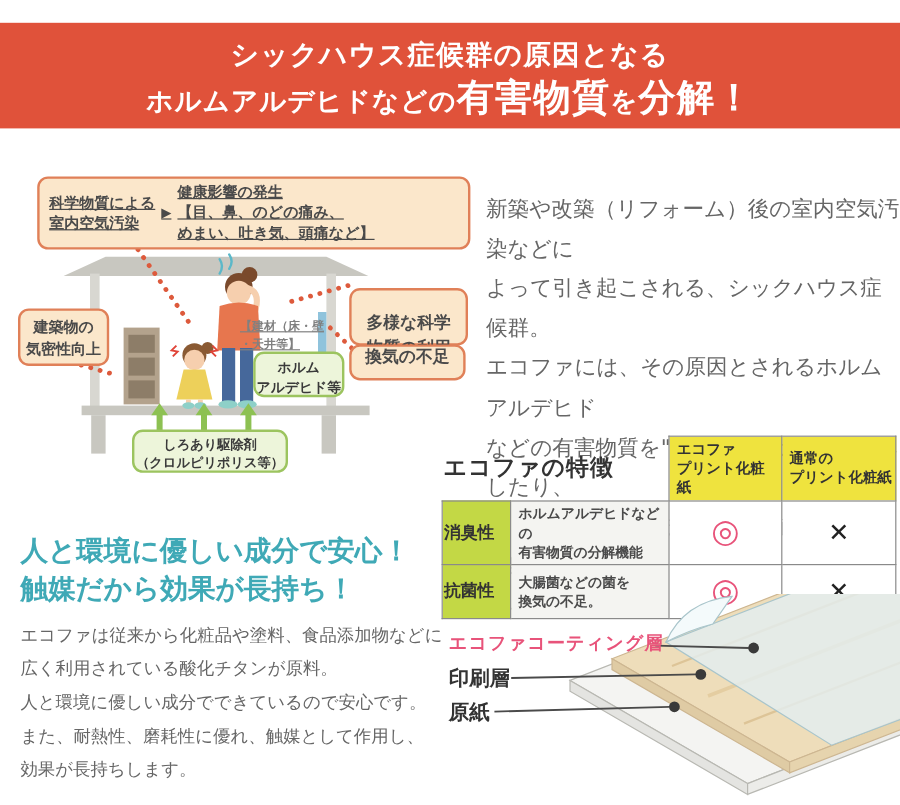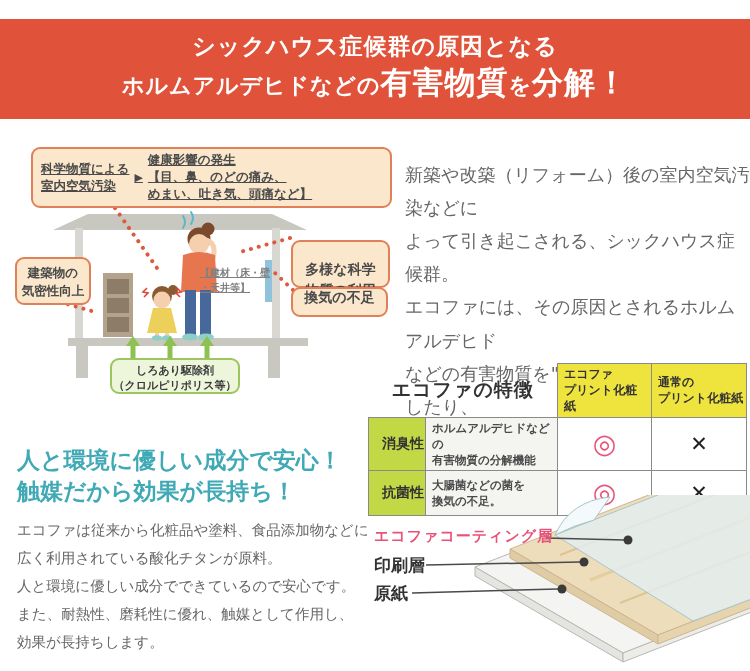--- a/index.html
+++ b/index.html
@@ -2,21 +2,21 @@
 <html><head>
 <meta charset="utf-8">
 <style>
   html,body{margin:0;padding:0;background:#fff;}
   #page{
     position:relative;width:750px;height:671px;background:#ffffff;overflow:hidden;
     font-family:"DejaVu Sans","Liberation Sans",sans-serif;color:#333;
   }
   .pre{white-space:pre-line;}
   
-  .banner{position:absolute;left:0;top:19px;width:750px;height:100px;background:#e0523a;color:#fff;text-align:center;}
+  .banner{position:absolute;left:0;top:19px;width:750px;height:88px;background:#e0523a;color:#fff;text-align:center;}
   .banner-line1{margin-top:13px;font-size:23px;font-weight:bold;letter-spacing:1px;line-height:1.3;}
   .banner-line2{font-size:22px;font-weight:bold;letter-spacing:1px;line-height:1.3;}
   .banner-line2 .em{font-size:31px;}
   
   .illu{position:absolute;left:15px;top:140px;width:380px;height:300px;}
   .house-svg{position:absolute;left:0;top:0;}
   .callout{position:absolute;background:#fbe7cb;border:2px solid #e08058;border-radius:9px;color:#4a4a4a;font-weight:bold;box-sizing:border-box;}
   .top-callout{left:16px;top:7px;width:361px;height:61px;display:flex;align-items:center;gap:5px;padding:4px 8px;text-decoration:underline;}
   .top-callout .seg{font-size:12.5px;line-height:1.35;}
   .top-callout .arrow{font-size:11px;color:#4a4a4a;}
@@ -26,23 +26,23 @@
   .note-materials{position:absolute;left:185px;top:125px;width:92px;font-size:10px;line-height:1.5;color:#808080;font-weight:bold;text-decoration:underline;}
   .greenbox{position:absolute;background:#edf5da;border:2px solid #9cc45f;border-radius:9px;color:#3a3a3a;font-weight:bold;text-align:center;box-sizing:border-box;}
   .gb-form{left:196px;top:153px;width:76px;height:38px;font-size:11.5px;line-height:1.45;padding-top:3px;}
   .gb-termite{left:95px;top:218px;width:130px;height:36px;font-size:11px;line-height:1.4;padding-top:3px;}
   
   .intro{position:absolute;left:405px;top:158px;width:345px;font-size:18px;line-height:1.84;color:#666;}
   
   .features{position:absolute;left:368px;top:363px;}
   table.ftable{border-collapse:collapse;table-layout:fixed;}
   .ftable td{border:1px solid #8a8a8a;box-sizing:border-box;vertical-align:middle;}
-  .title-cell{border:none !important;font-size:19px;font-weight:bold;color:#333;text-align:center;letter-spacing:1px;}
+  .title-cell{border:none !important;font-size:19px;font-weight:bold;color:#333;letter-spacing:1px;}
   .th-yellow{background:#efe33e;font-size:12px;font-weight:bold;color:#333;padding:2px 2px 2px 6px;line-height:1.35;}
-  .label-cell{background:#c3d845;font-size:14px;font-weight:bold;color:#333;text-align:right;margin-left:12px;}
+  .label-cell{background:#c3d845;font-size:14px;font-weight:bold;color:#333;text-align:left;margin-left:12px;}
   .desc-cell{background:#f4f4f1;font-size:11.5px;font-weight:bold;color:#4a4a4a;padding:2px 2px 2px 6px;line-height:1.4;}
   .mark-circle{color:#e8537a;font-size:27px;text-align:center;background:#fff;}
   .mark-x{color:#222;font-size:21px;text-align:center;background:#fff;}
   
   .benefit-heading{position:absolute;left:17px;top:445px;width:360px;font-size:23px;font-weight:bold;color:#3fa9b6;line-height:1.33;}
   .benefit-text{position:absolute;left:17px;top:517px;width:360px;font-size:14.5px;line-height:1.93;color:#666;}
   
   .layers{position:absolute;left:360px;top:495px;width:390px;height:176px;}
   .layers svg{position:absolute;left:0;top:0;}
   .layer-label{position:absolute;font-weight:bold;}
@@ -132,20 +132,22 @@
 【目、鼻、のどの痛み、
 めまい、吐き気、頭痛など】</div>
     </div>
     <div class="callout co-airtight pre">建築物の
 気密性向上</div>
     <div class="callout co-chem pre">多様な科学
 物質の利用</div>
     <div class="callout co-vent">換気の不足</div>
     <div class="note-materials pre">【建材（床・壁
 ・天井等】</div>
+    <div class="greenbox gb-form pre">ホルム
+アルデヒド等</div>
     <div class="greenbox gb-termite pre">しろあり駆除剤
 （クロルピリポリス等）</div>
   </div>
 
   <div class="intro pre">新築や改築（リフォーム）後の室内空気汚染などに
 よって引き起こされる、シックハウス症候群。
 エコファには、その原因とされるホルムアルデヒド
 などの有害物質を"水"と"炭酸ガス"に分解したり、
 ウィルス菌やバクテリアの繁殖を抑える効果が
 あるので安全です！</div>

